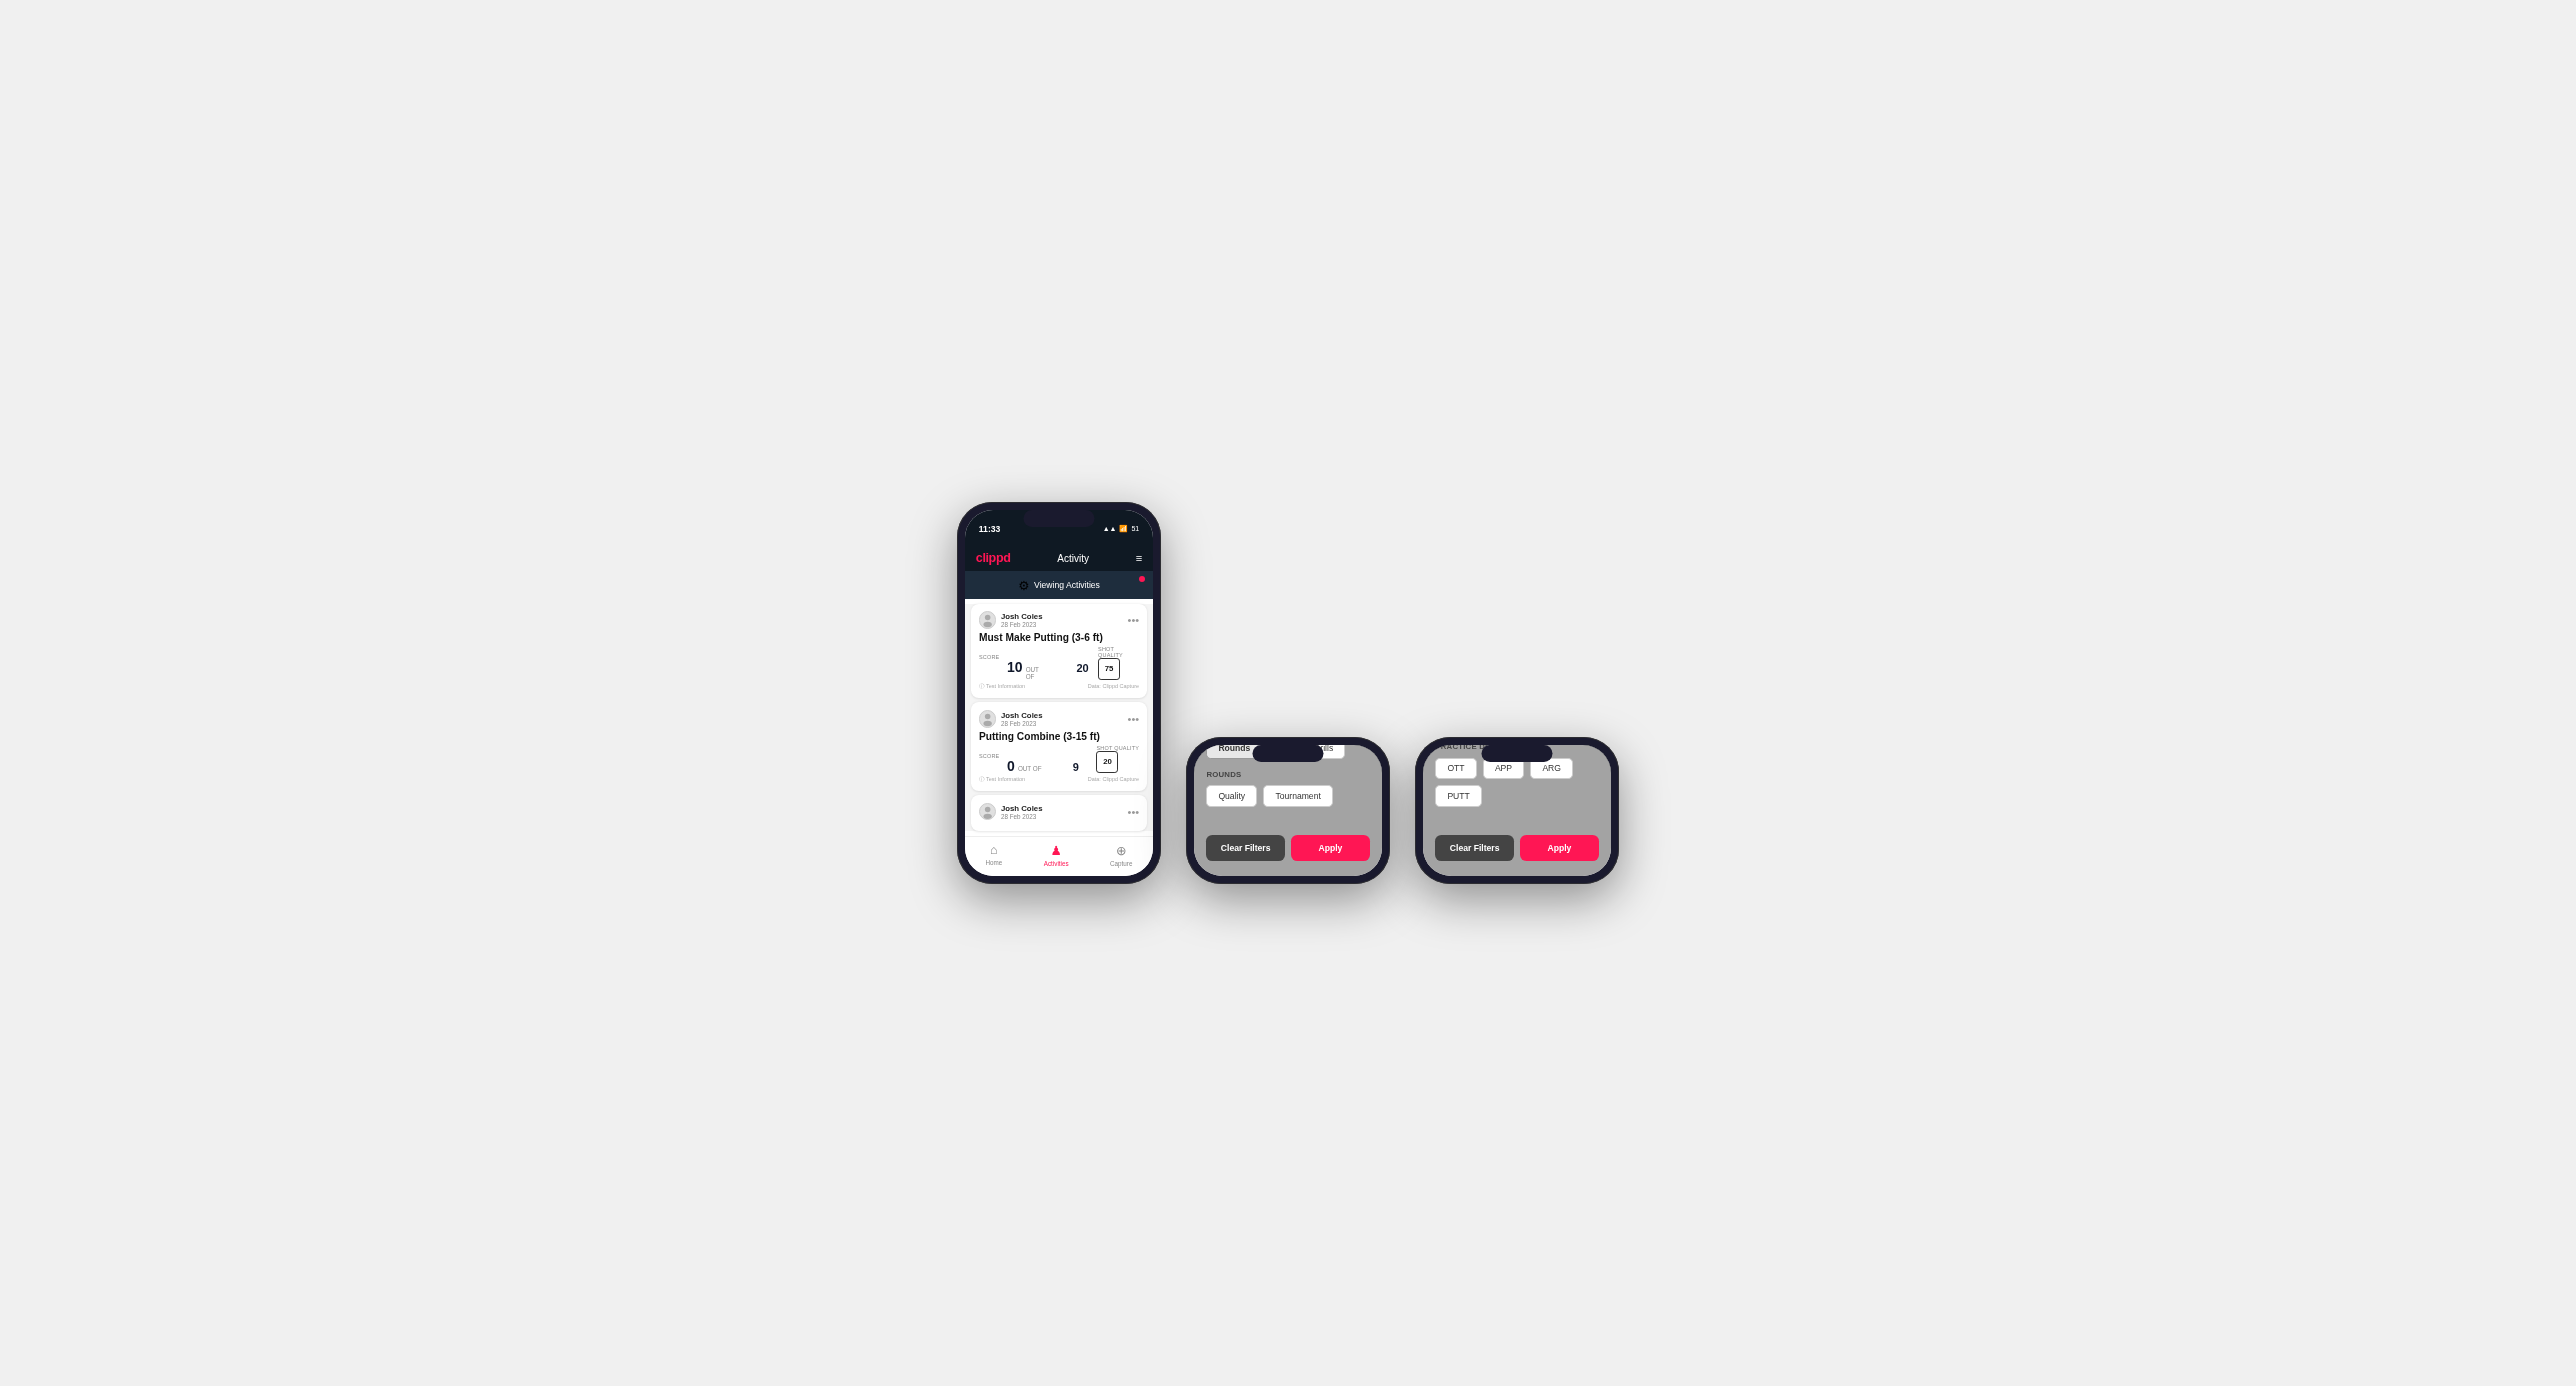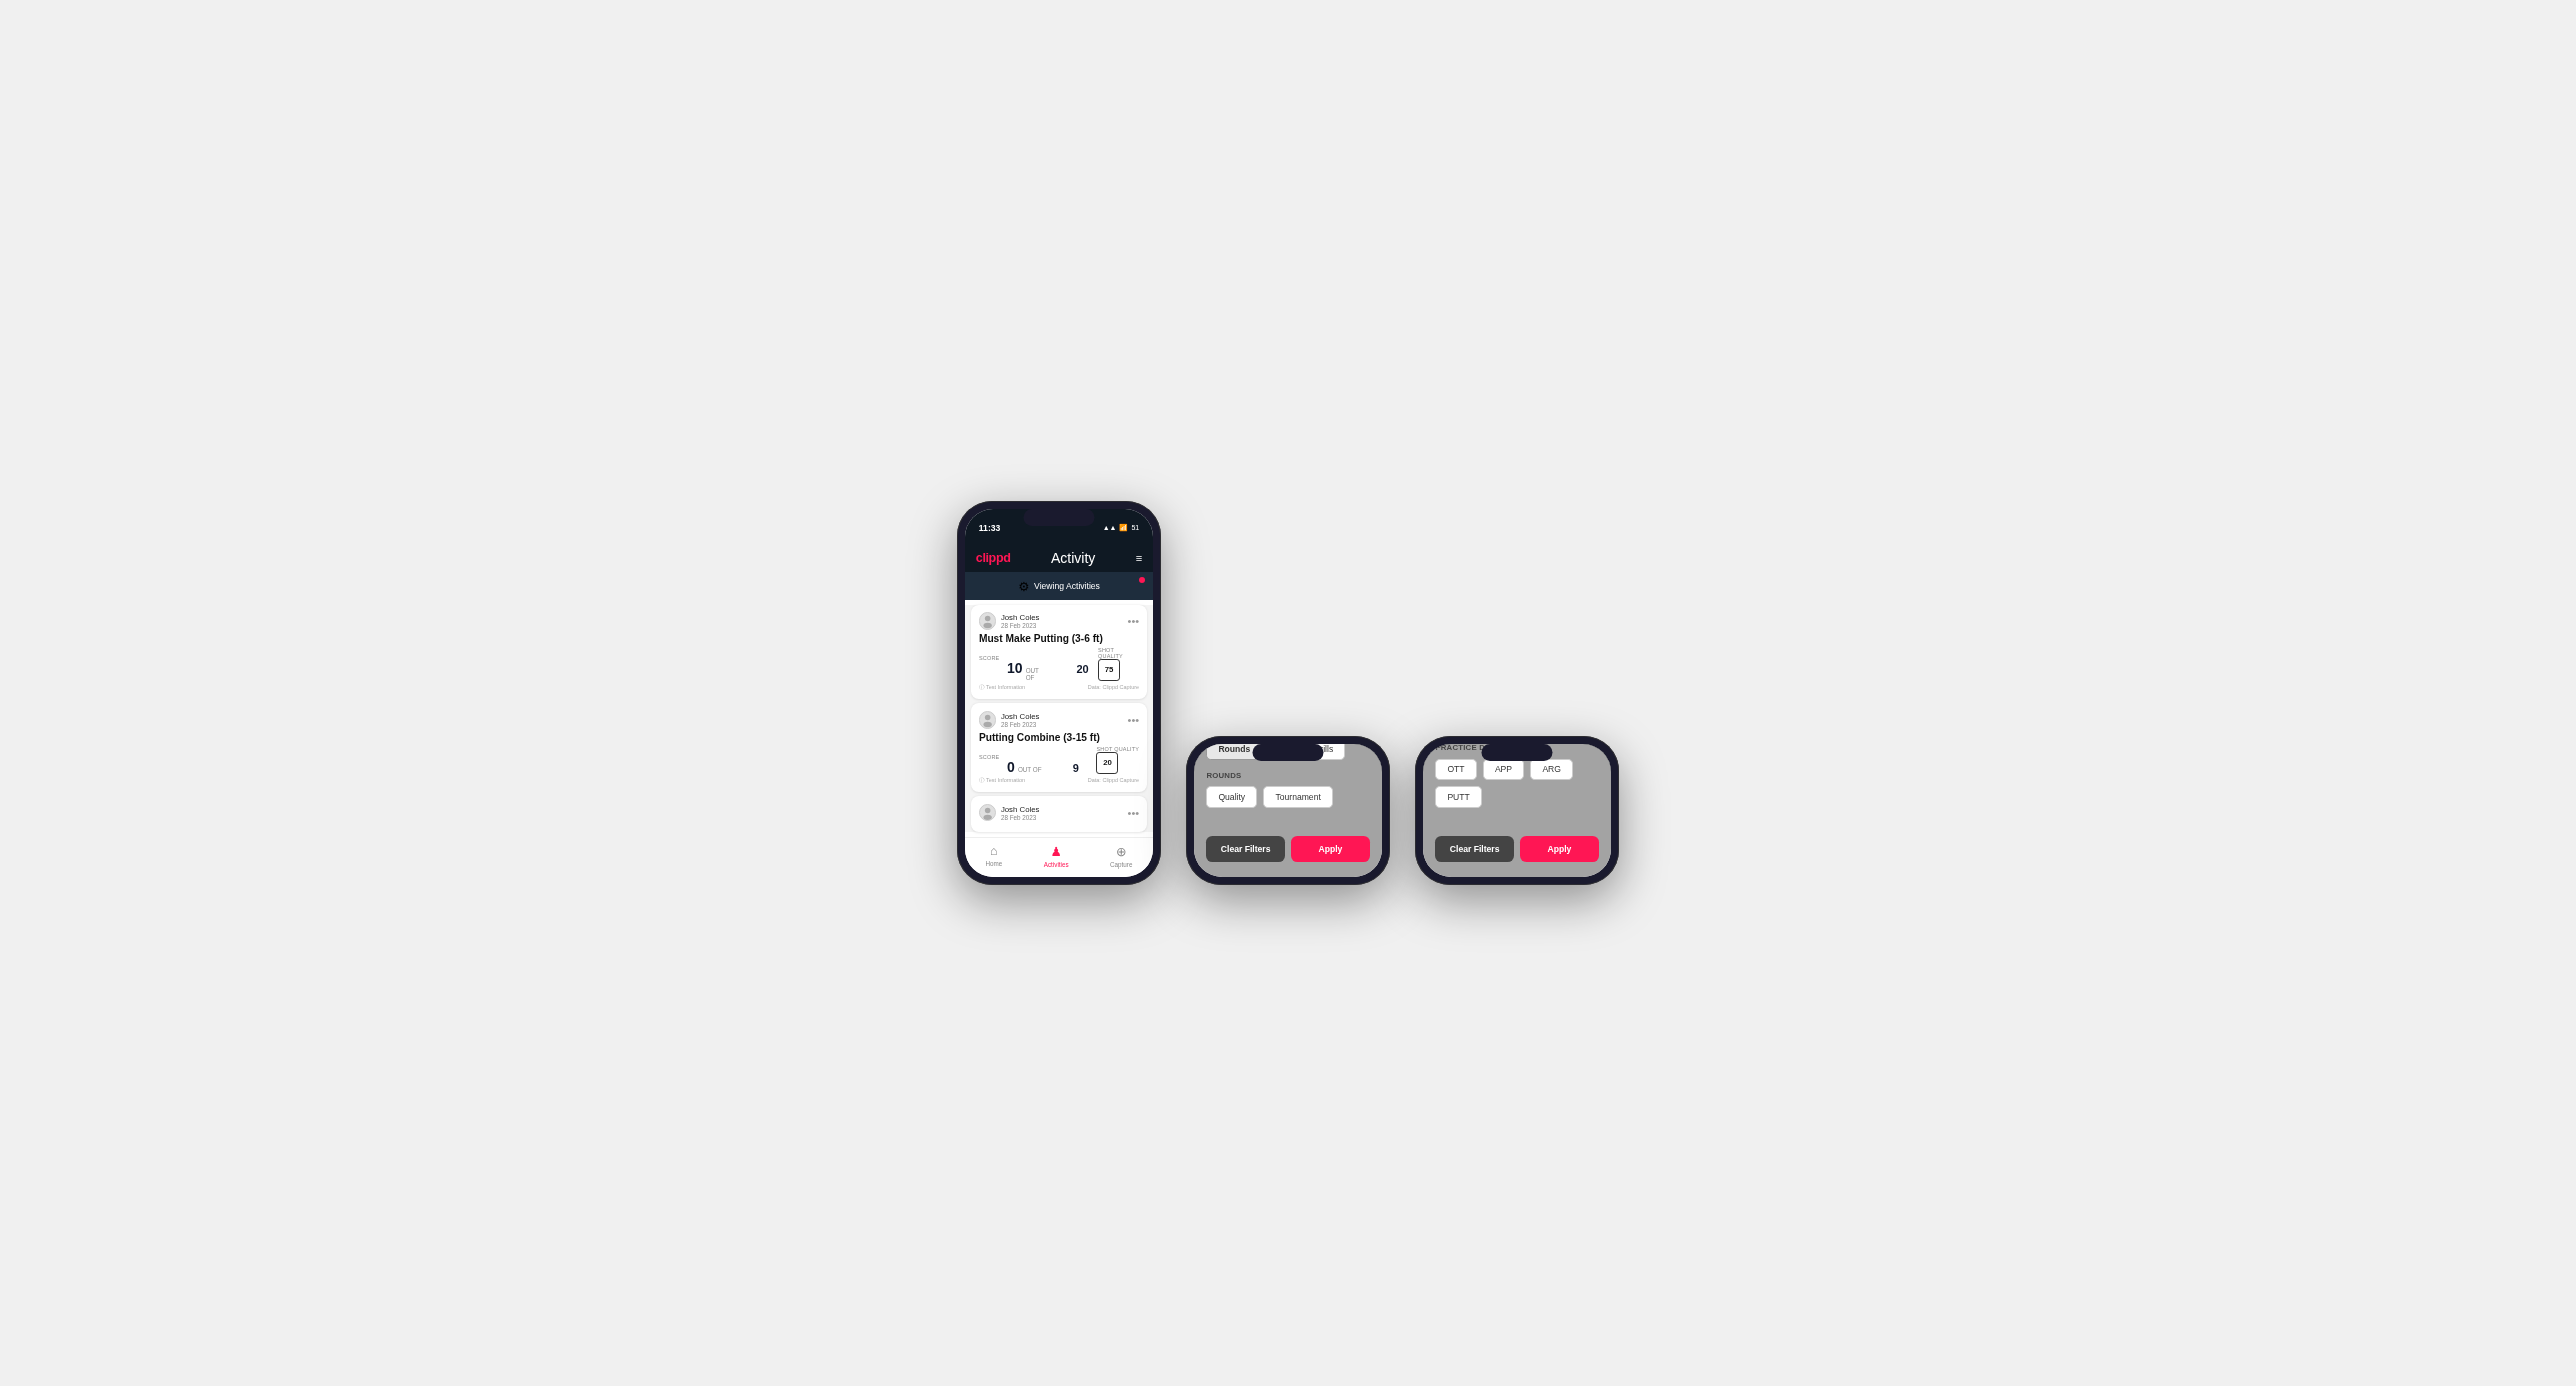--- a/index.html
+++ b/index.html
@@ -76,21 +76,21 @@
       padding: 6.3px 11px;
     }
     .logo-text {
       color: #ff1654;
       font-size: 12.6px;
       font-weight: 700;
       letter-spacing: -0.4px;
     }
     .header-title {
       color: #fff;
-      font-size: 14px;
+      font-size: 10px;
       font-weight: 500;
     }
     .menu-icon {
       color: #fff;
       font-size: 11px;
     }
     
     .viewing-bar {
       background: #1e2d3d;
       display: flex;
@@ -144,21 +144,21 @@
       overflow: hidden;
       display: flex;
       align-items: center;
       justify-content: center;
       font-size: 6.3px;
       color: #666;
       border: 0.8px solid #ccc;
     }
     .user-name {
       font-size: 7.8px;
-      font-weight: 400;
+      font-weight: 700;
       color: #222;
     }
     .user-date {
       font-size: 6.3px;
       color: #888;
     }
     .more-dots {
       color: #999;
       font-size: 11px;
     }

